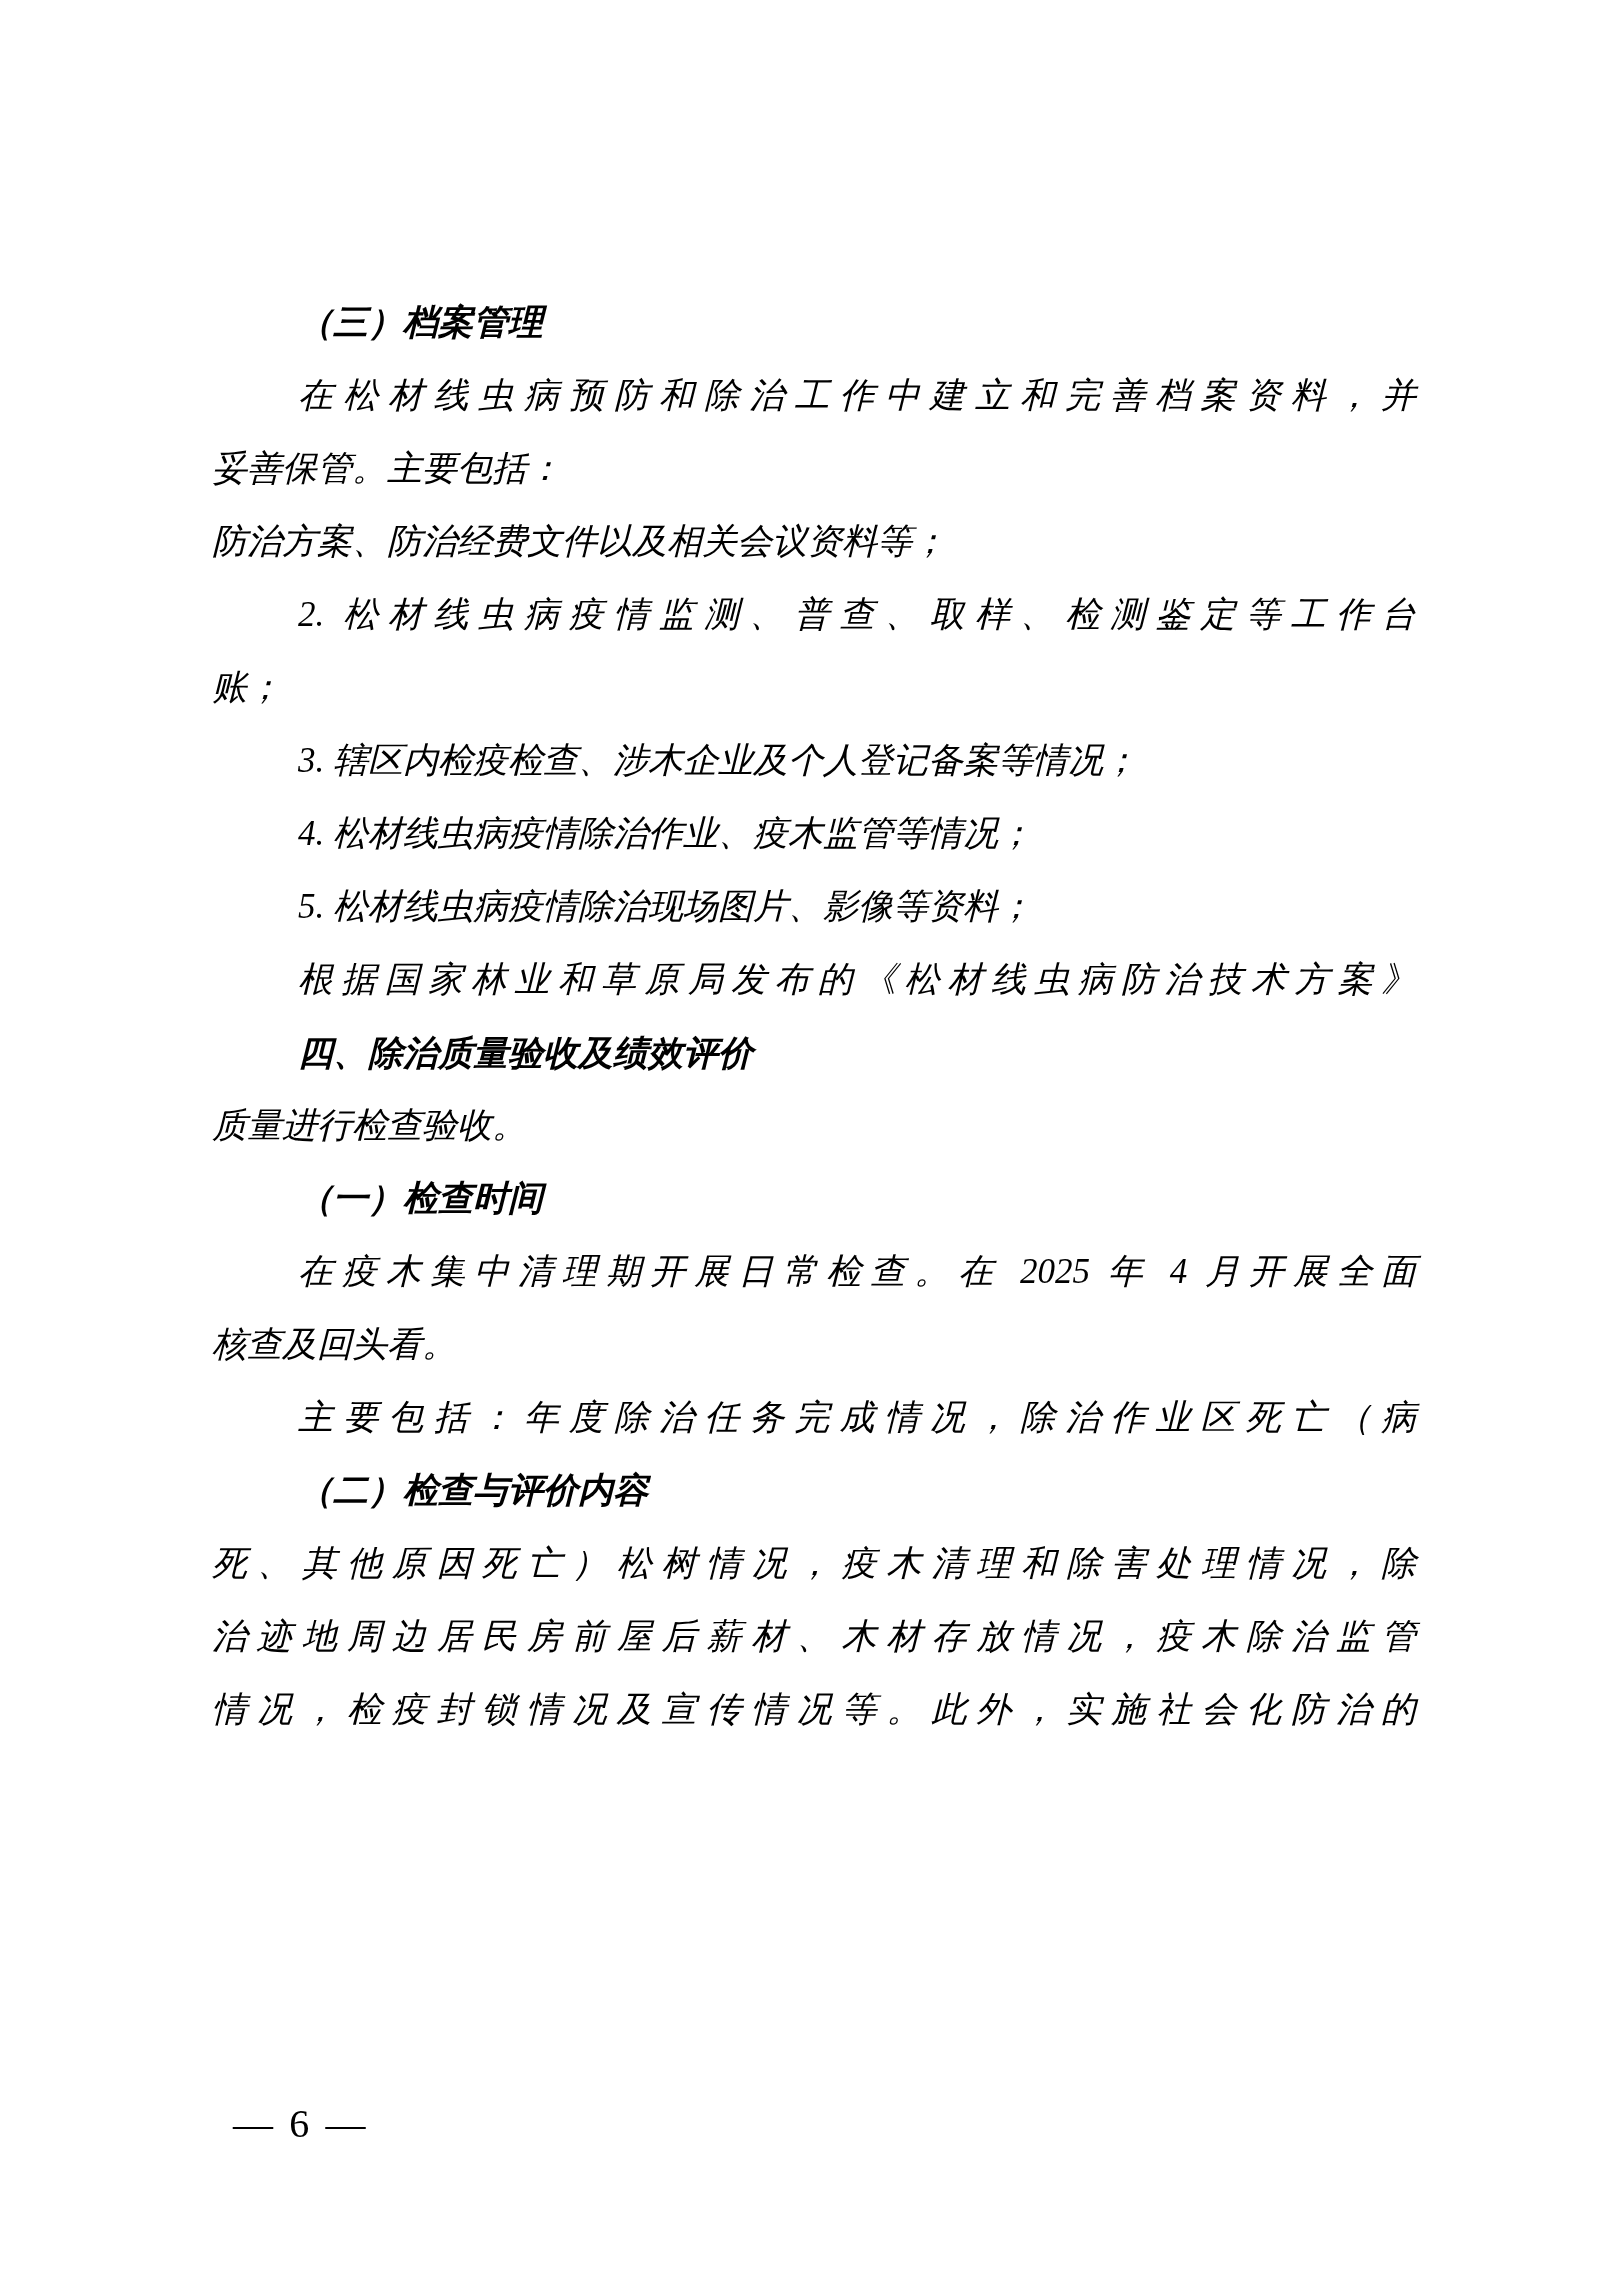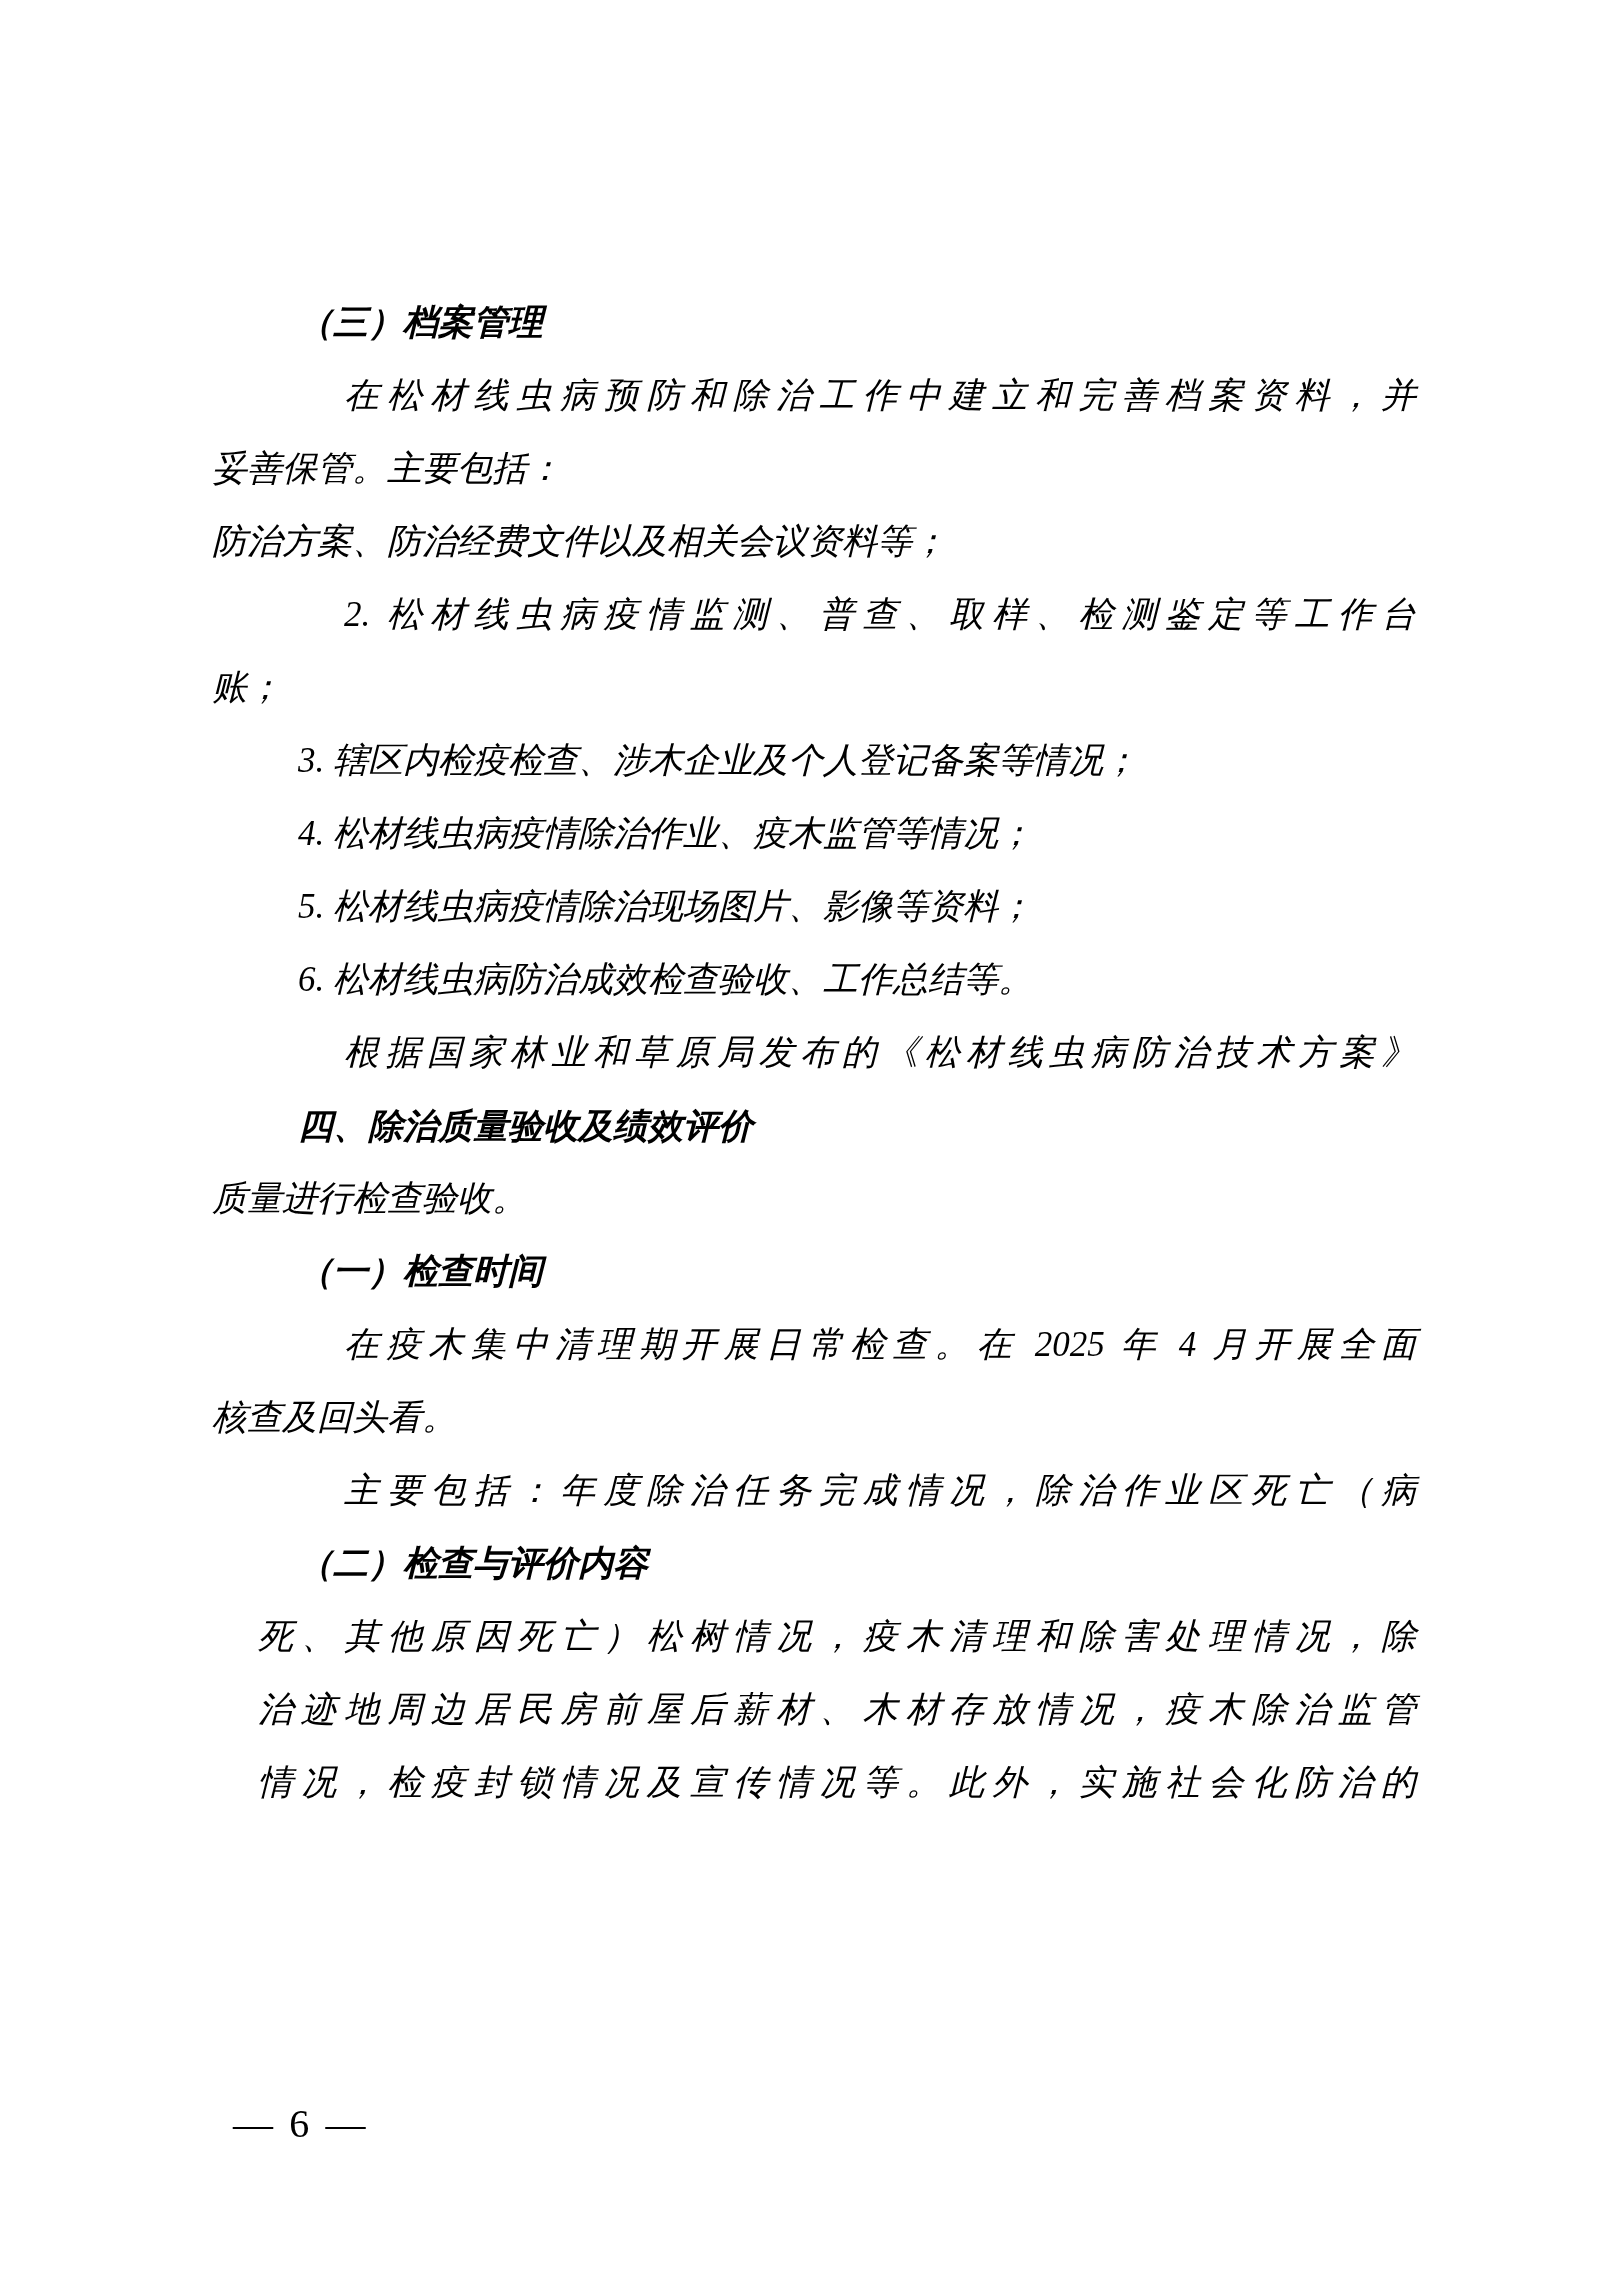--- a/index.html
+++ b/index.html
@@ -30,21 +30,20 @@
     color: #000000;
     font-style: italic;
   }
   .indent {
     text-indent: 86px;
   }
   .fill {
     white-space: normal;
     text-align: justify;
     text-align-last: justify;
-    margin-left: 46px;
   }
   .h1 {
     font-family: "Liberation Sans", "DejaVu Sans", sans-serif;
     font-weight: bold;
   }
   .h2 {
     font-family: "Liberation Serif", "DejaVu Serif", serif;
     font-weight: bold;
   }
   .footer {
@@ -65,21 +64,20 @@
   <div class="content">
     <div class="line h2 indent">（三）档案管理</div>
     <div class="line indent fill">在松材线虫病预防和除治工作中建立和完善档案资料，并</div>
     <div class="line">妥善保管。主要包括：</div>
     <div class="line">防治方案、防治经费文件以及相关会议资料等；</div>
     <div class="line indent fill">2. 松材线虫病疫情监测、普查、取样、检测鉴定等工作台</div>
     <div class="line">账；</div>
     <div class="line indent">3. 辖区内检疫检查、涉木企业及个人登记备案等情况；</div>
     <div class="line indent">4. 松材线虫病疫情除治作业、疫木监管等情况；</div>
     <div class="line indent">5. 松材线虫病疫情除治现场图片、影像等资料；</div>
-    <div class="line indent">6. 松材线虫病防治成效检查验收、工作总结等。</div>
     <div class="line indent fill">根据国家林业和草原局发布的《松材线虫病防治技术方案》</div>
     <div class="line h1 indent">四、除治质量验收及绩效评价</div>
     <div class="line">质量进行检查验收。</div>
     <div class="line h2 indent">（一）检查时间</div>
     <div class="line indent fill">在疫木集中清理期开展日常检查。在 2025 年 4 月开展全面</div>
     <div class="line">核查及回头看。</div>
     <div class="line indent fill">主要包括：年度除治任务完成情况，除治作业区死亡（病</div>
     <div class="line h2 indent">（二）检查与评价内容</div>
     <div class="line fill">死、其他原因死亡）松树情况，疫木清理和除害处理情况，除</div>
     <div class="line fill">治迹地周边居民房前屋后薪材、木材存放情况，疫木除治监管</div>

